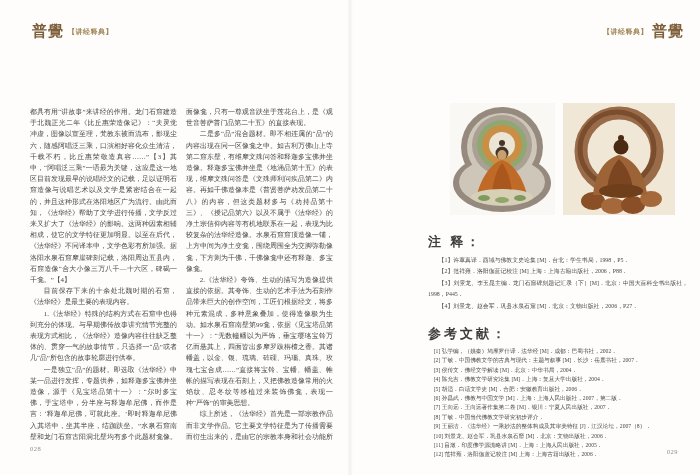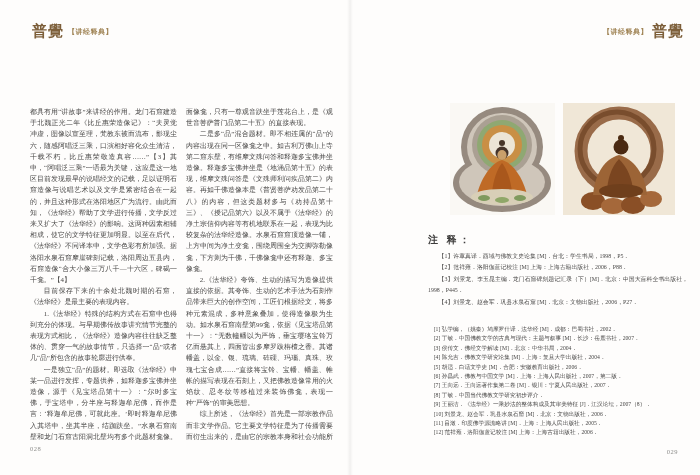--- a/index.html
+++ b/index.html
@@ -40,21 +40,21 @@
   
   .pgnum{position:absolute;font-size:6.5px;color:#8d8d8b;letter-spacing:0.5px;}
   .pgnum-left{left:30px;top:445px;}
   .pgnum-right{right:22px;top:448px;}
   
   .plates{position:absolute;left:450px;top:103px;display:flex;gap:8px;}
   .plate{display:block;}
   .plate svg{display:block;}
   .notes-block{position:absolute;left:428px;top:233px;width:260px;}
   .blk-heading{
-    font-size:10px;font-weight:bold;color:#3e3d3c;letter-spacing:3px;margin:0 0 4px 0;
+    font-size:13px;font-weight:bold;color:#3e3d3c;letter-spacing:3px;margin:0 0 4px 0;
   }
   .note-item{
     margin:0;color:#4a4948;font-size:5.9px;line-height:11.4px;
     text-align:justify;text-indent:1.8em;word-break:break-all;
   }
   .refs-block{position:absolute;left:428px;top:325px;width:260px;}
   .ref-item{
     margin:0;color:#4a4948;font-size:5.7px;line-height:9.4px;
     text-align:left;text-indent:1em;word-break:break-all;white-space:nowrap;overflow:hidden;
   }
@@ -140,20 +140,21 @@
 
     <div class="notes-block">
       <p class="blk-heading">注 释：</p>
       <p class="note-item">【1】许章真译．西域与佛教文史论集 [M]．台北：学生书局，1998，P5．</p>
       <p class="note-item">【2】范祥雍．洛阳伽蓝记校注 [M] 上海：上海古籍出版社，2006，P88．</p>
       <p class="note-item">【3】刘景龙、李玉昆主编．龙门石窟碑刻题记汇录（下）[M]．北京：中国大百科全书出版社，1998，P445．</p>
       <p class="note-item">【4】刘景龙、赵会军．巩县水泉石窟 [M]．北京：文物出版社，2006，P27．</p>
     </div>
 
     <div class="refs-block">
+      <p class="blk-heading">参考文献：</p>
       <p class="ref-item">[1] 弘学编，（姚秦）鸠摩罗什译．法华经 [M]．成都：巴蜀书社，2002．</p>
       <p class="ref-item">[2] 丁敏．中国佛教文学的古典与现代：主题与叙事 [M]．长沙：岳麓书社，2007．</p>
       <p class="ref-item">[3] 侯传文．佛经文学解读 [M]．北京：中华书局，2004．</p>
       <p class="ref-item">[4] 陈允吉．佛教文学研究论集 [M]．上海：复旦大学出版社，2004．</p>
       <p class="ref-item">[5] 胡适．白话文学史 [M]．合肥：安徽教育出版社，2006．</p>
       <p class="ref-item">[6] 孙昌武．佛教与中国文学 [M]．上海：上海人民出版社，2007，第二版．</p>
       <p class="ref-item">[7] 王向远．王向远著作集第二卷 [M]．银川：宁夏人民出版社，2007．</p>
       <p class="ref-item">[8] 丁敏．中国当代佛教文学研究初步评介．</p>
       <p class="ref-item">[9] 王丽洁．《法华经》一乘妙法的整体构成及其审美特征 [J]．江汉论坛，2007（8）．</p>
       <p class="ref-item">[10] 刘景龙、赵会军．巩县水泉石窟 [M]．北京：文物出版社，2006．</p>

